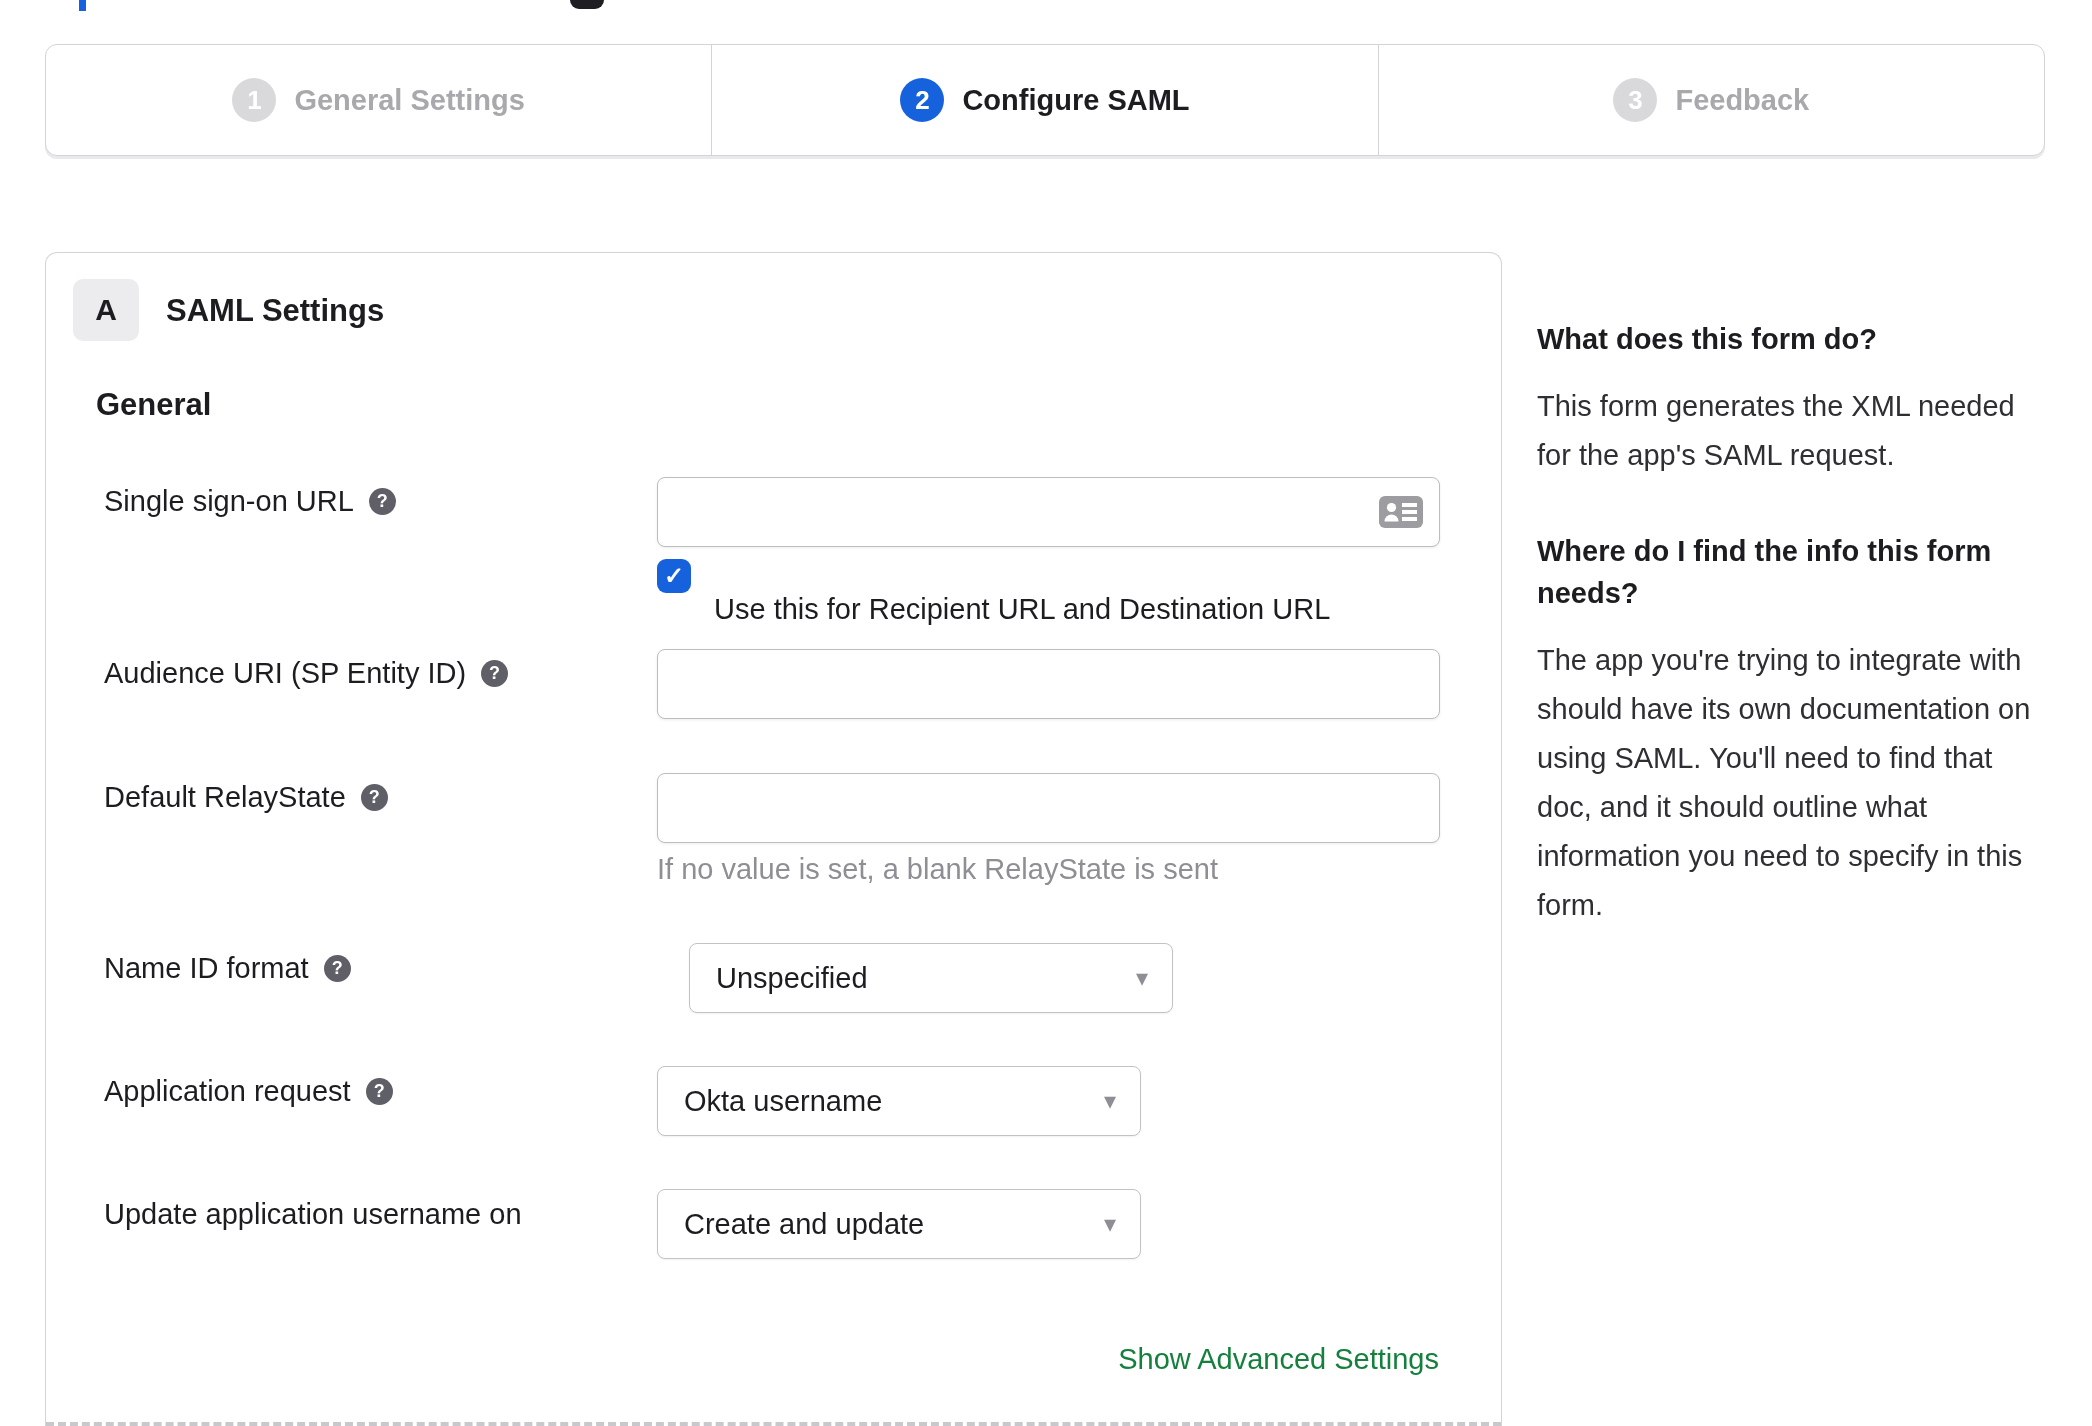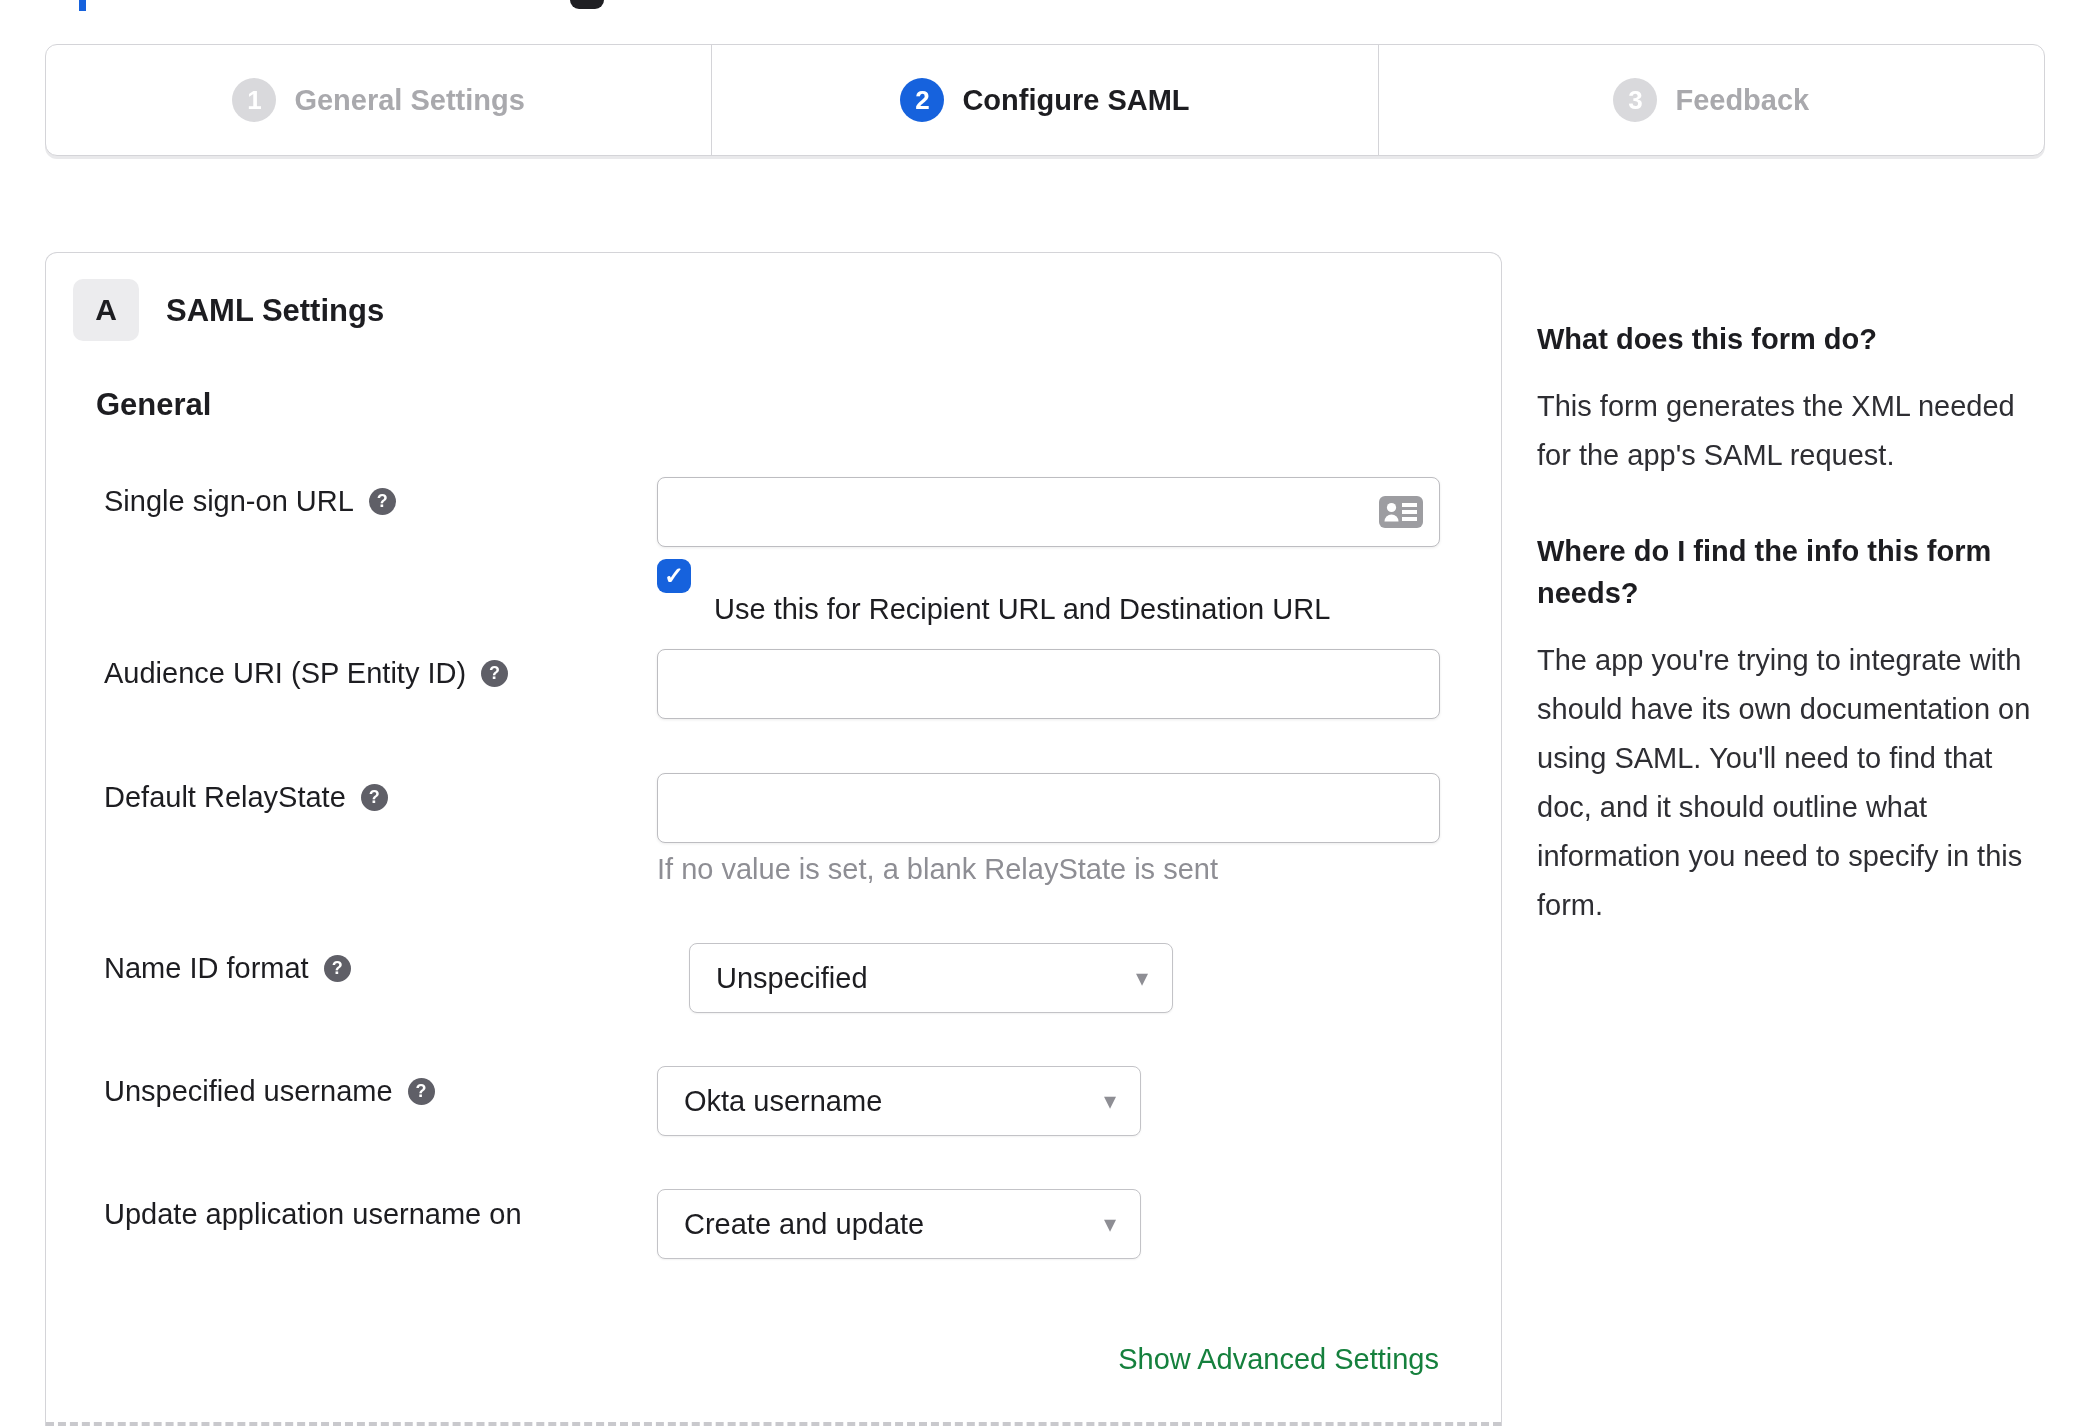--- a/index.html
+++ b/index.html
@@ -136,21 +136,21 @@
     <div class="field-label" style="top:699px;">
       <span>Name ID format</span>
       <span class="help">?</span>
     </div>
     <div class="select" style="top:690px;margin-left:32px;">
       <span class="select-value">Unspecified</span>
       <span class="caret">▾</span>
     </div>
 
     <div class="field-label" style="top:822px;">
-      <span>Unspecified username</span>
+      <span>Application request</span>
       <span class="help">?</span>
     </div>
     <div class="select" style="top:813px;">
       <span class="select-value">Okta username</span>
       <span class="caret">▾</span>
     </div>
 
     <div class="field-label" style="top:945px;">
       <span>Update application username on</span>
     </div>

